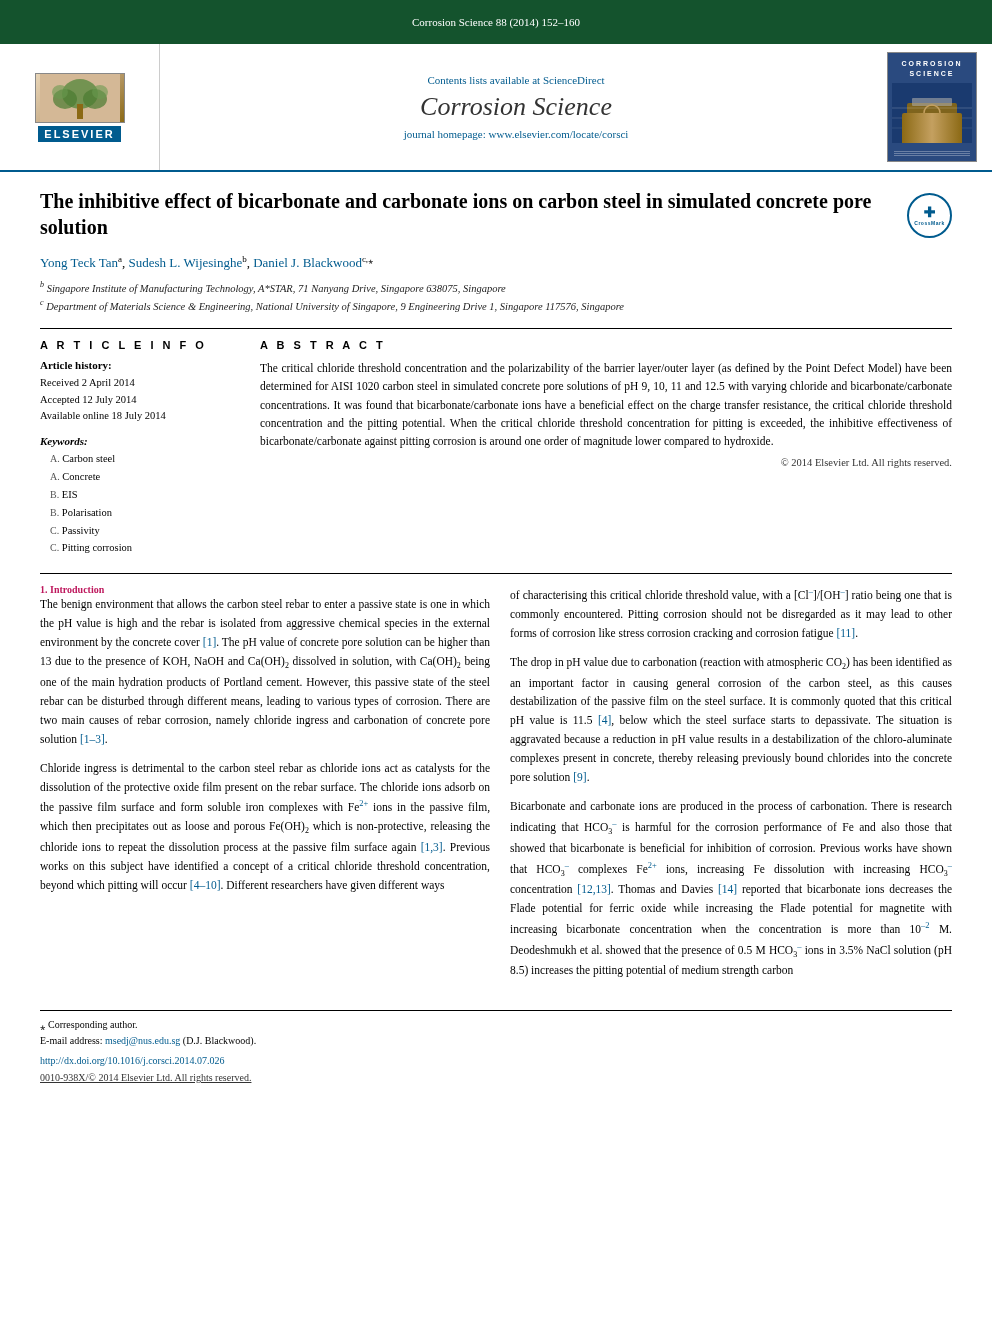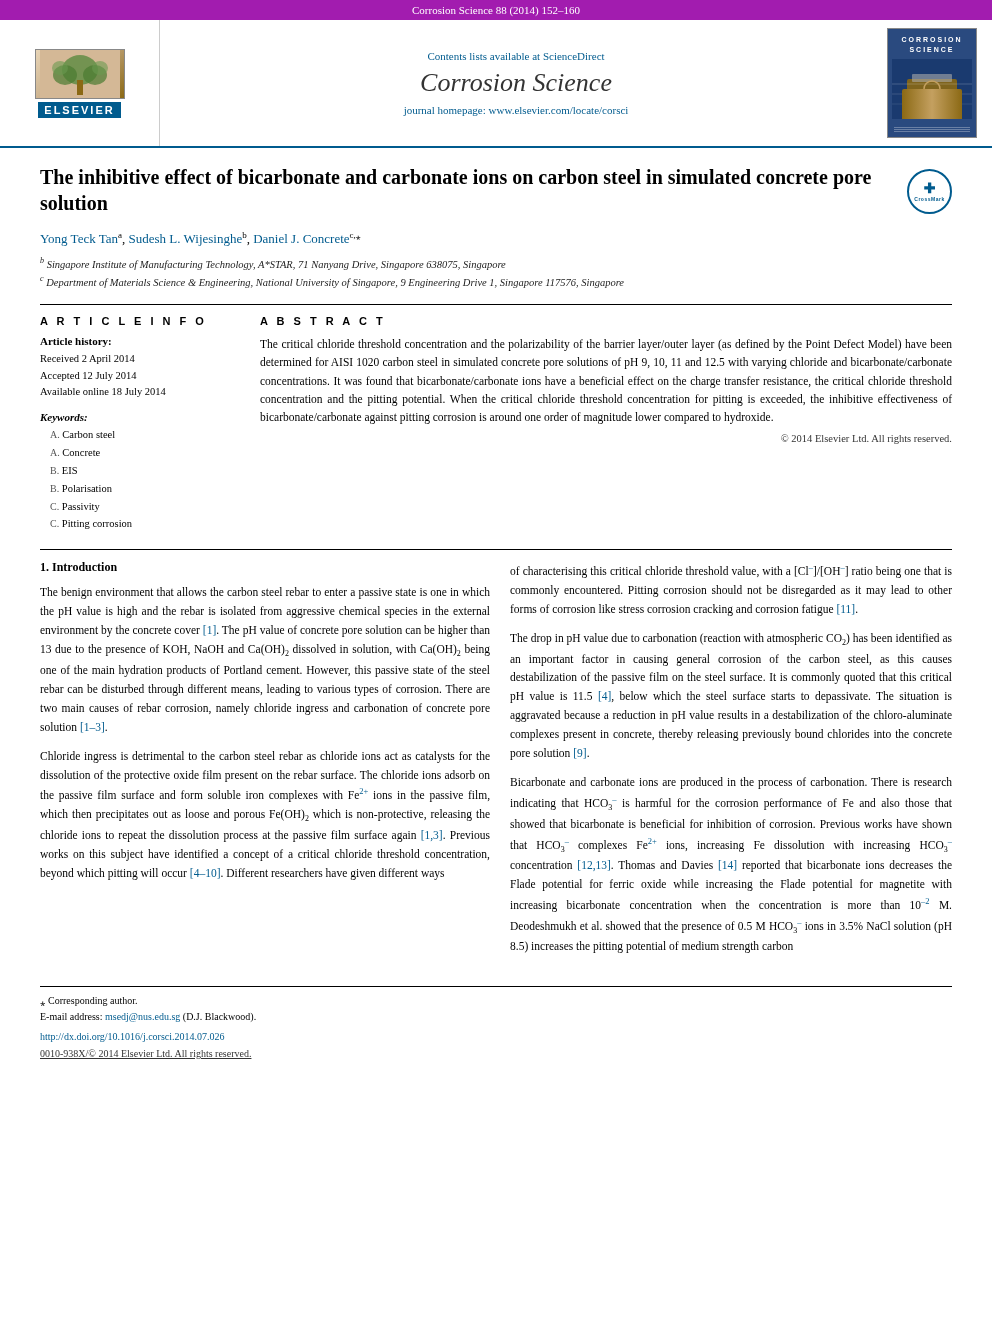--- a/index.html
+++ b/index.html
@@ -6,23 +6,23 @@
     body {
       background: #fff;
       font-family: 'Times New Roman', Times, serif;
       font-size: 13px;
       color: #000;
       width: 992px;
     }
 
     
     .top-bar {
-      background: #a21caf;
+      background: #14532d;
       text-align: center;
-      padding: 4px 0;
+      padding: 16px 0;
       font-size: 11px;
       color: #fff;
     }
 
     
     .journal-header {
       border-bottom: 2px solid #005b8e;
       display: flex;
       align-items: stretch;
       padding: 0;
@@ -289,24 +289,24 @@
     }
     .body-col-left {
       width: 450px;
       flex-shrink: 0;
     }
     .body-col-right {
       flex: 1;
     }
 
     .section-title {
-      font-size: 12px;
-      font-weight: bold;
-      color: #000000;
-      margin-bottom: 8px;
+      font-size: 10px;
+      font-weight: bold;
+      color: #be185d;
+      margin-bottom: 0;
     }
     .body-text {
       font-size: 11.5px;
       line-height: 1.65;
       text-align: justify;
       margin-bottom: 10px;
     }
     .body-text sup {
       font-size: 8.5px;
       color: #005b8e;
@@ -402,21 +402,21 @@
     <div class="article-title">The inhibitive effect of bicarbonate and carbonate ions on carbon steel in simulated concrete pore solution</div>
     <div class="crossmark">
       <div class="cross-symbol">✚</div>
       <div class="cross-label">CrossMark</div>
     </div>
   </div>
 
   <div class="authors">
     <span class="author-link">Yong Teck Tan</span><sup>a</sup>,
     <span class="author-link">Sudesh L. Wijesinghe</span><sup>b</sup>,
-    <span class="author-link">Daniel J. Concrete</span><sup>c,</sup><sup>⁎</sup>
+    <span class="author-link">Daniel J. Blackwood</span><sup>c,</sup><sup>⁎</sup>
   </div>
 
   <div class="affiliations">
     <div><sup>b</sup> <span>Singapore Institute of Manufacturing Technology, A*STAR, 71 Nanyang Drive, Singapore 638075, Singapore</span></div>
     <div><sup>c</sup> <span>Department of Materials Science &amp; Engineering, National University of Singapore, 9 Engineering Drive 1, Singapore 117576, Singapore</span></div>
   </div>
 
   <hr class="divider">
 
   <div class="two-col">

